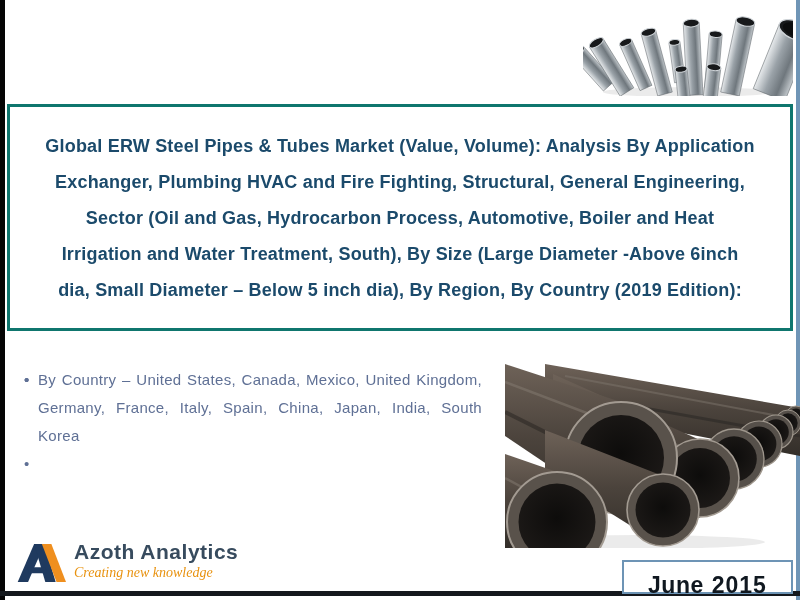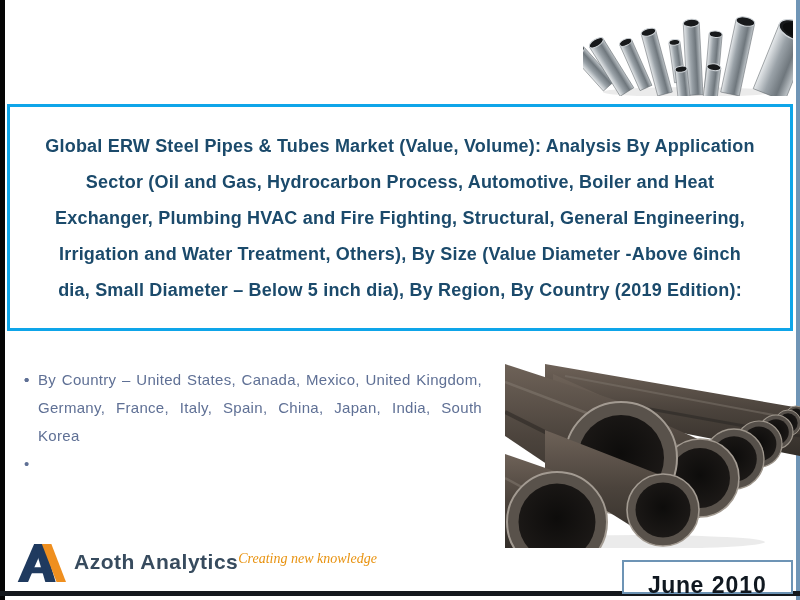--- a/index.html
+++ b/index.html
@@ -10,42 +10,42 @@
   .left-strip{position:absolute;left:0;top:0;width:5px;height:600px;background:#050505;}
   .right-strip{position:absolute;right:0;top:0;width:4px;height:600px;background:#6f95b6;}
   .bottom-line{position:absolute;left:0;bottom:4px;width:800px;height:5px;background:#14181d;}
 
   
   .pipes-cluster{position:absolute;left:583px;top:2px;width:210px;height:94px;}
 
   
   .title-box{
     position:absolute;left:7px;top:104px;width:786px;height:227px;
-    box-sizing:border-box;border:3px solid #0ea5e9;background:#ffffff;
+    box-sizing:border-box;border:3px solid #0f766e;background:#ffffff;
     display:flex;flex-direction:column;justify-content:center;
   }
   .title-line{
     text-align:center;font-size:18px;font-weight:bold;color:#1b4a6b;
     line-height:36px;letter-spacing:0.2px;white-space:nowrap;
   }
 
   
   .bullets{position:absolute;left:24px;top:366px;width:458px;color:#5f7095;
     font-size:15px;line-height:28px;letter-spacing:0.3px;}
   .bullet-item{position:relative;padding-left:14px;}
   .bullet-item .marker{position:absolute;left:0;top:0;}
   .bullet-item.justified{text-align:justify;}
 
   
   .pipes-photo{position:absolute;left:505px;top:360px;width:295px;height:188px;}
 
   
   .logo{position:absolute;left:16px;top:540px;display:flex;align-items:flex-start;}
   .logo-mark{width:50px;height:46px;margin-right:8px;}
-  .logo-text{display:flex;flex-direction:row;margin-top:10px;}
+  .logo-text{display:flex;flex-direction:column;}
   .logo-name{font-size:21px;font-weight:bold;color:#374b5e;letter-spacing:0.5px;line-height:24px;}
   .logo-tagline{font-family:Liberation Serif, serif;font-style:italic;font-size:14px;color:#e8920f;line-height:18px;}
 
   
   .date-box{
     position:absolute;left:622px;top:560px;width:171px;height:34px;box-sizing:border-box;
     border:2px solid #6d94b5;background:#ffffff;display:flex;align-items:center;justify-content:center;
   }
   .date-text{font-size:23px;font-weight:bold;color:#101820;letter-spacing:0.5px;margin-top:16px;}
   .date-year{margin-left:8px;letter-spacing:1px;}
@@ -111,23 +111,23 @@
       <ellipse cx="0" cy="-28" rx="6" ry="3" fill="#17191b" stroke="#cfd4d8" stroke-width="1"></ellipse>
     </g>
     <g transform="translate(127,97) rotate(7)">
       <rect x="-7" y="-32" width="14" height="32" fill="url(#metalGrad)" stroke="#5b6166" stroke-width="0.5"></rect>
       <ellipse cx="0" cy="-32" rx="7" ry="3.4" fill="#17191b" stroke="#cfd4d8" stroke-width="1"></ellipse>
     </g>
   </svg>
 
   <div class="title-box">
     <div class="title-line">Global ERW Steel Pipes &amp; Tubes Market (Value, Volume): Analysis By Application</div>
+    <div class="title-line">Exchanger, Plumbing HVAC and Fire Fighting, Structural, General Engineering,</div>
     <div class="title-line">Sector  (Oil and Gas, Hydrocarbon Process, Automotive, Boiler and Heat</div>
-    <div class="title-line">Exchanger, Plumbing HVAC and Fire Fighting, Structural, General Engineering,</div>
-    <div class="title-line">Irrigation and Water Treatment, Others), By Size (Value Diameter -Above 6inch</div>
+    <div class="title-line">Irrigation and Water Treatment, South), By Size (Large Diameter -Above 6inch</div>
     <div class="title-line">dia, Small Diameter – Below 5 inch dia), By Region, By Country (2019 Edition):</div>
   </div>
 
   <div class="bullets">
     <div class="bullet-item">
       <span class="marker">•</span>
     </div>
     <div class="bullet-item justified">
       <span class="marker">•</span>
       <span>By Country – United States, Canada, Mexico, United Kingdom, Germany, France, Italy, Spain, China, Japan, India, South Korea</span>
@@ -198,16 +198,16 @@
       <polygon points="30,2 41,2 58,46 47,46" fill="#ef8f1f"></polygon>
     </svg>
     <div class="logo-text">
       <span class="logo-name">Azoth Analytics</span>
       <span class="logo-tagline">Creating new knowledge</span>
     </div>
   </div>
 
   <div class="date-box">
     <span class="date-text">June</span>
-    <span class="date-text date-year">2010</span>
+    <span class="date-text date-year">2015</span>
   </div>
 
 </div>
 
 </body></html>

